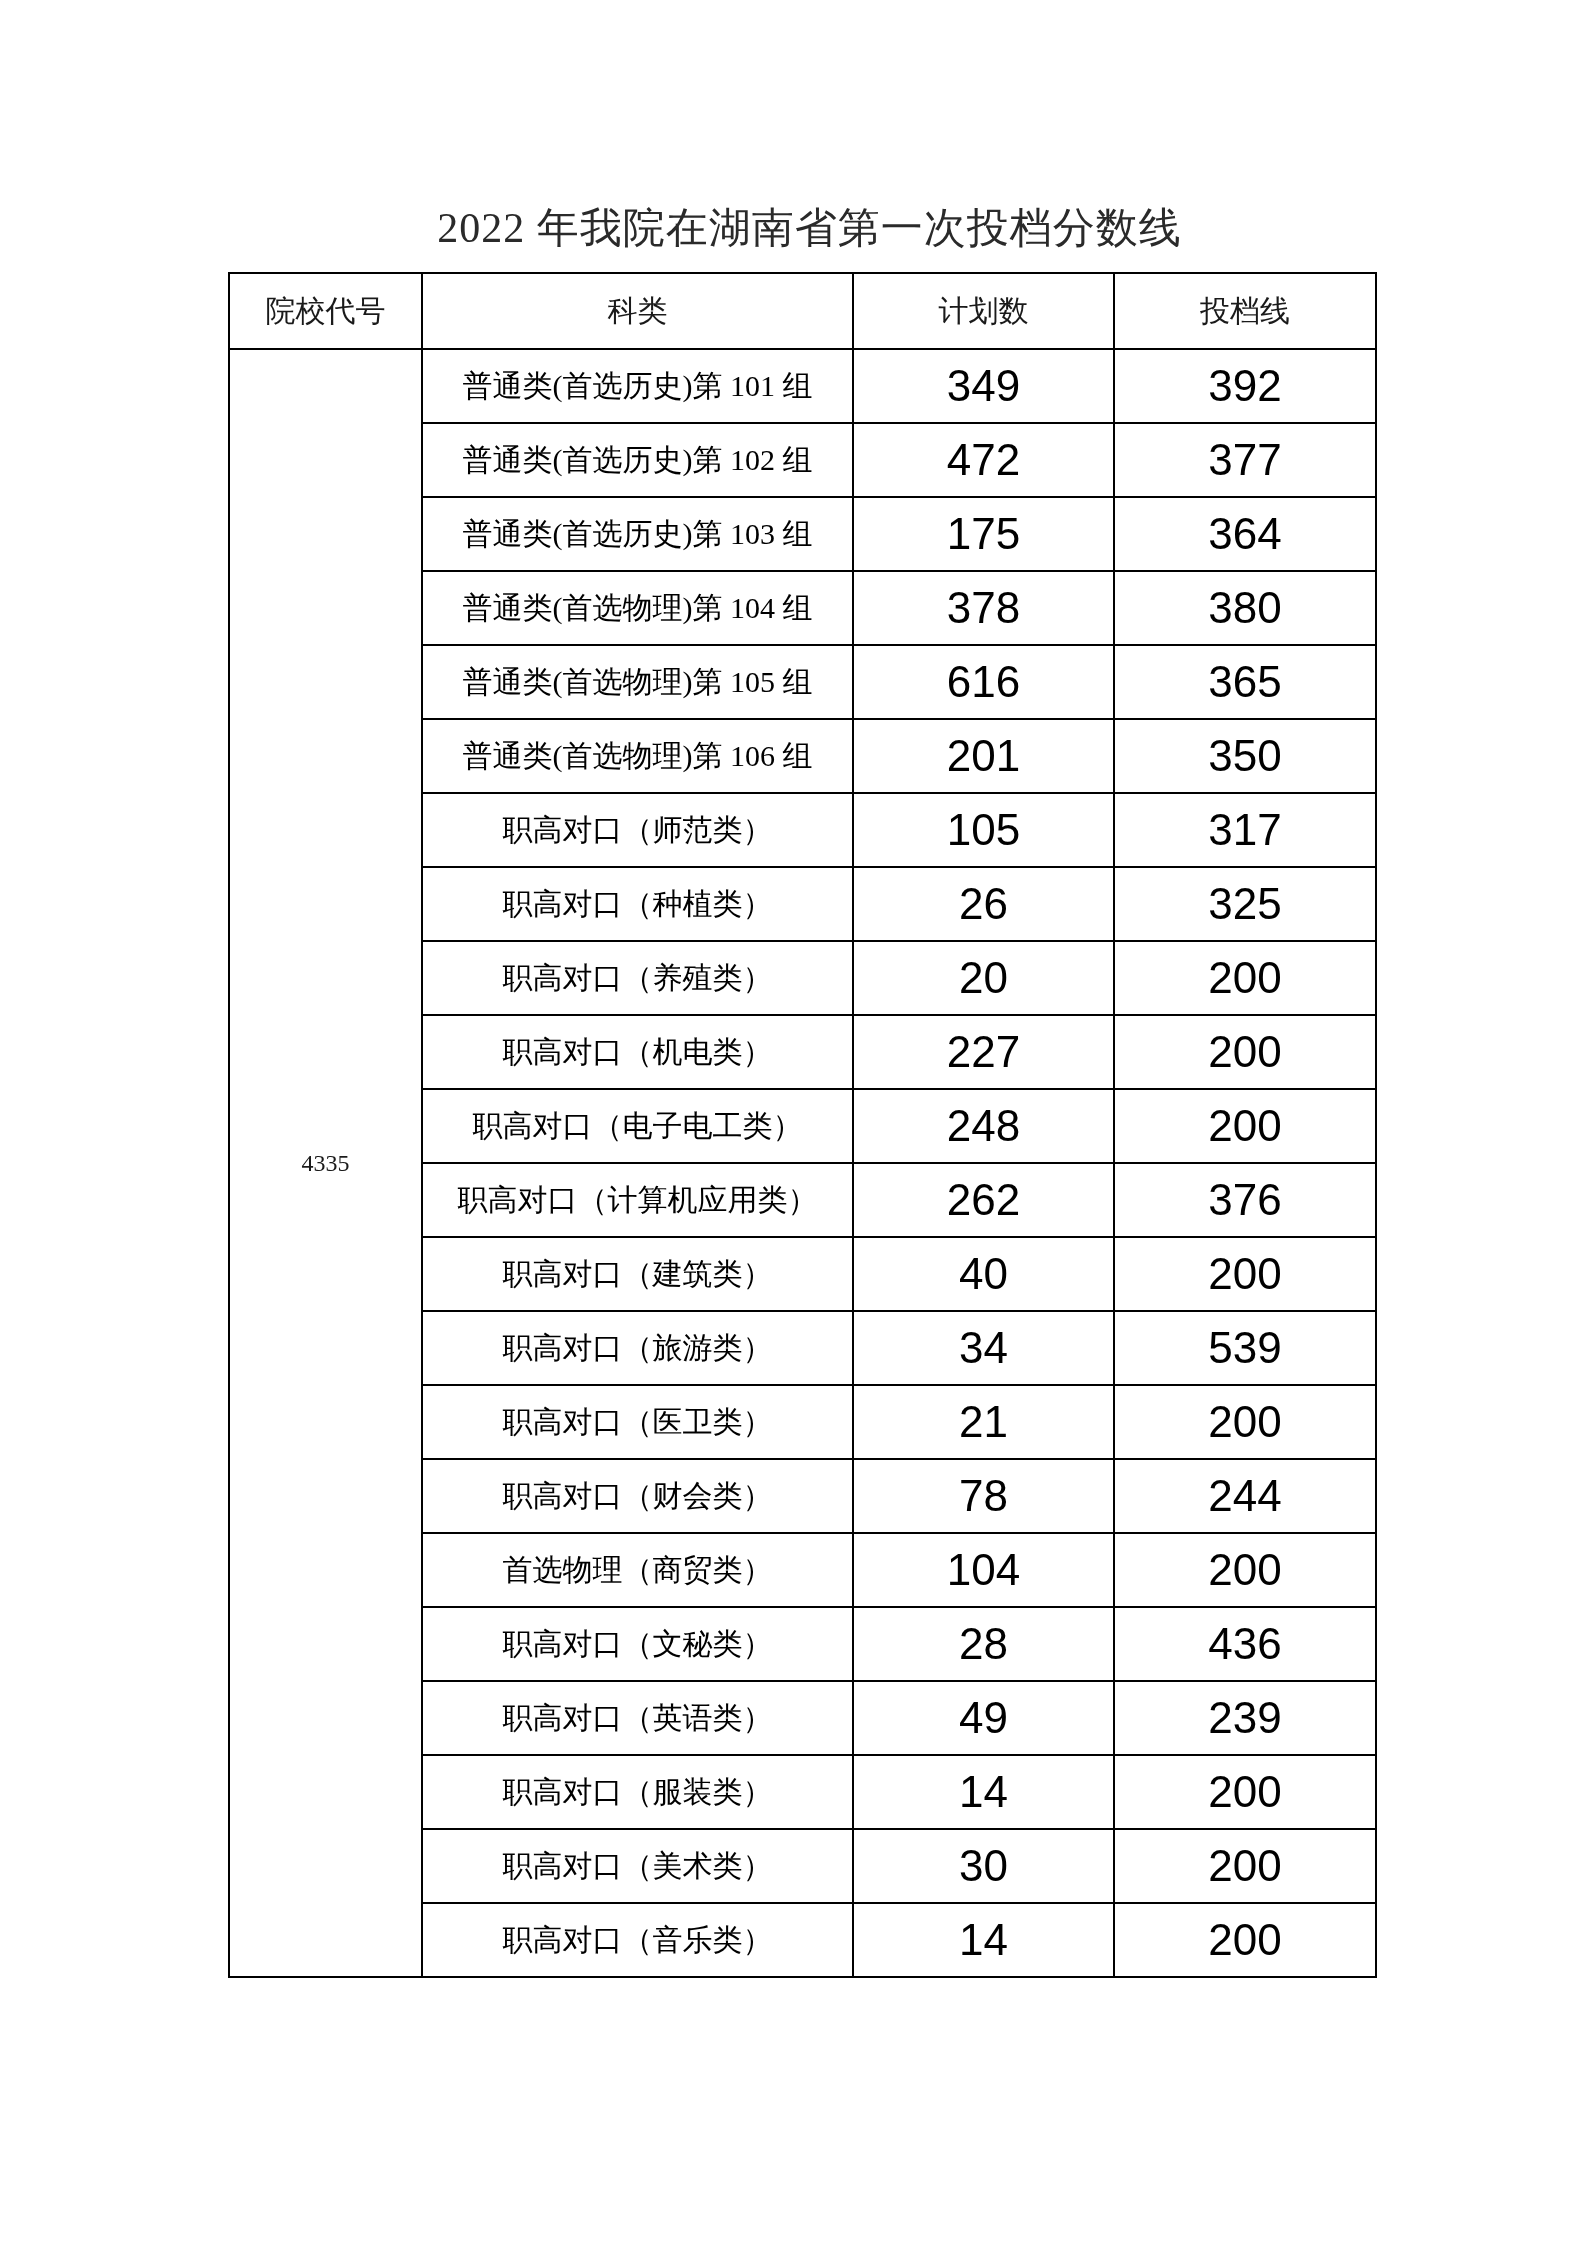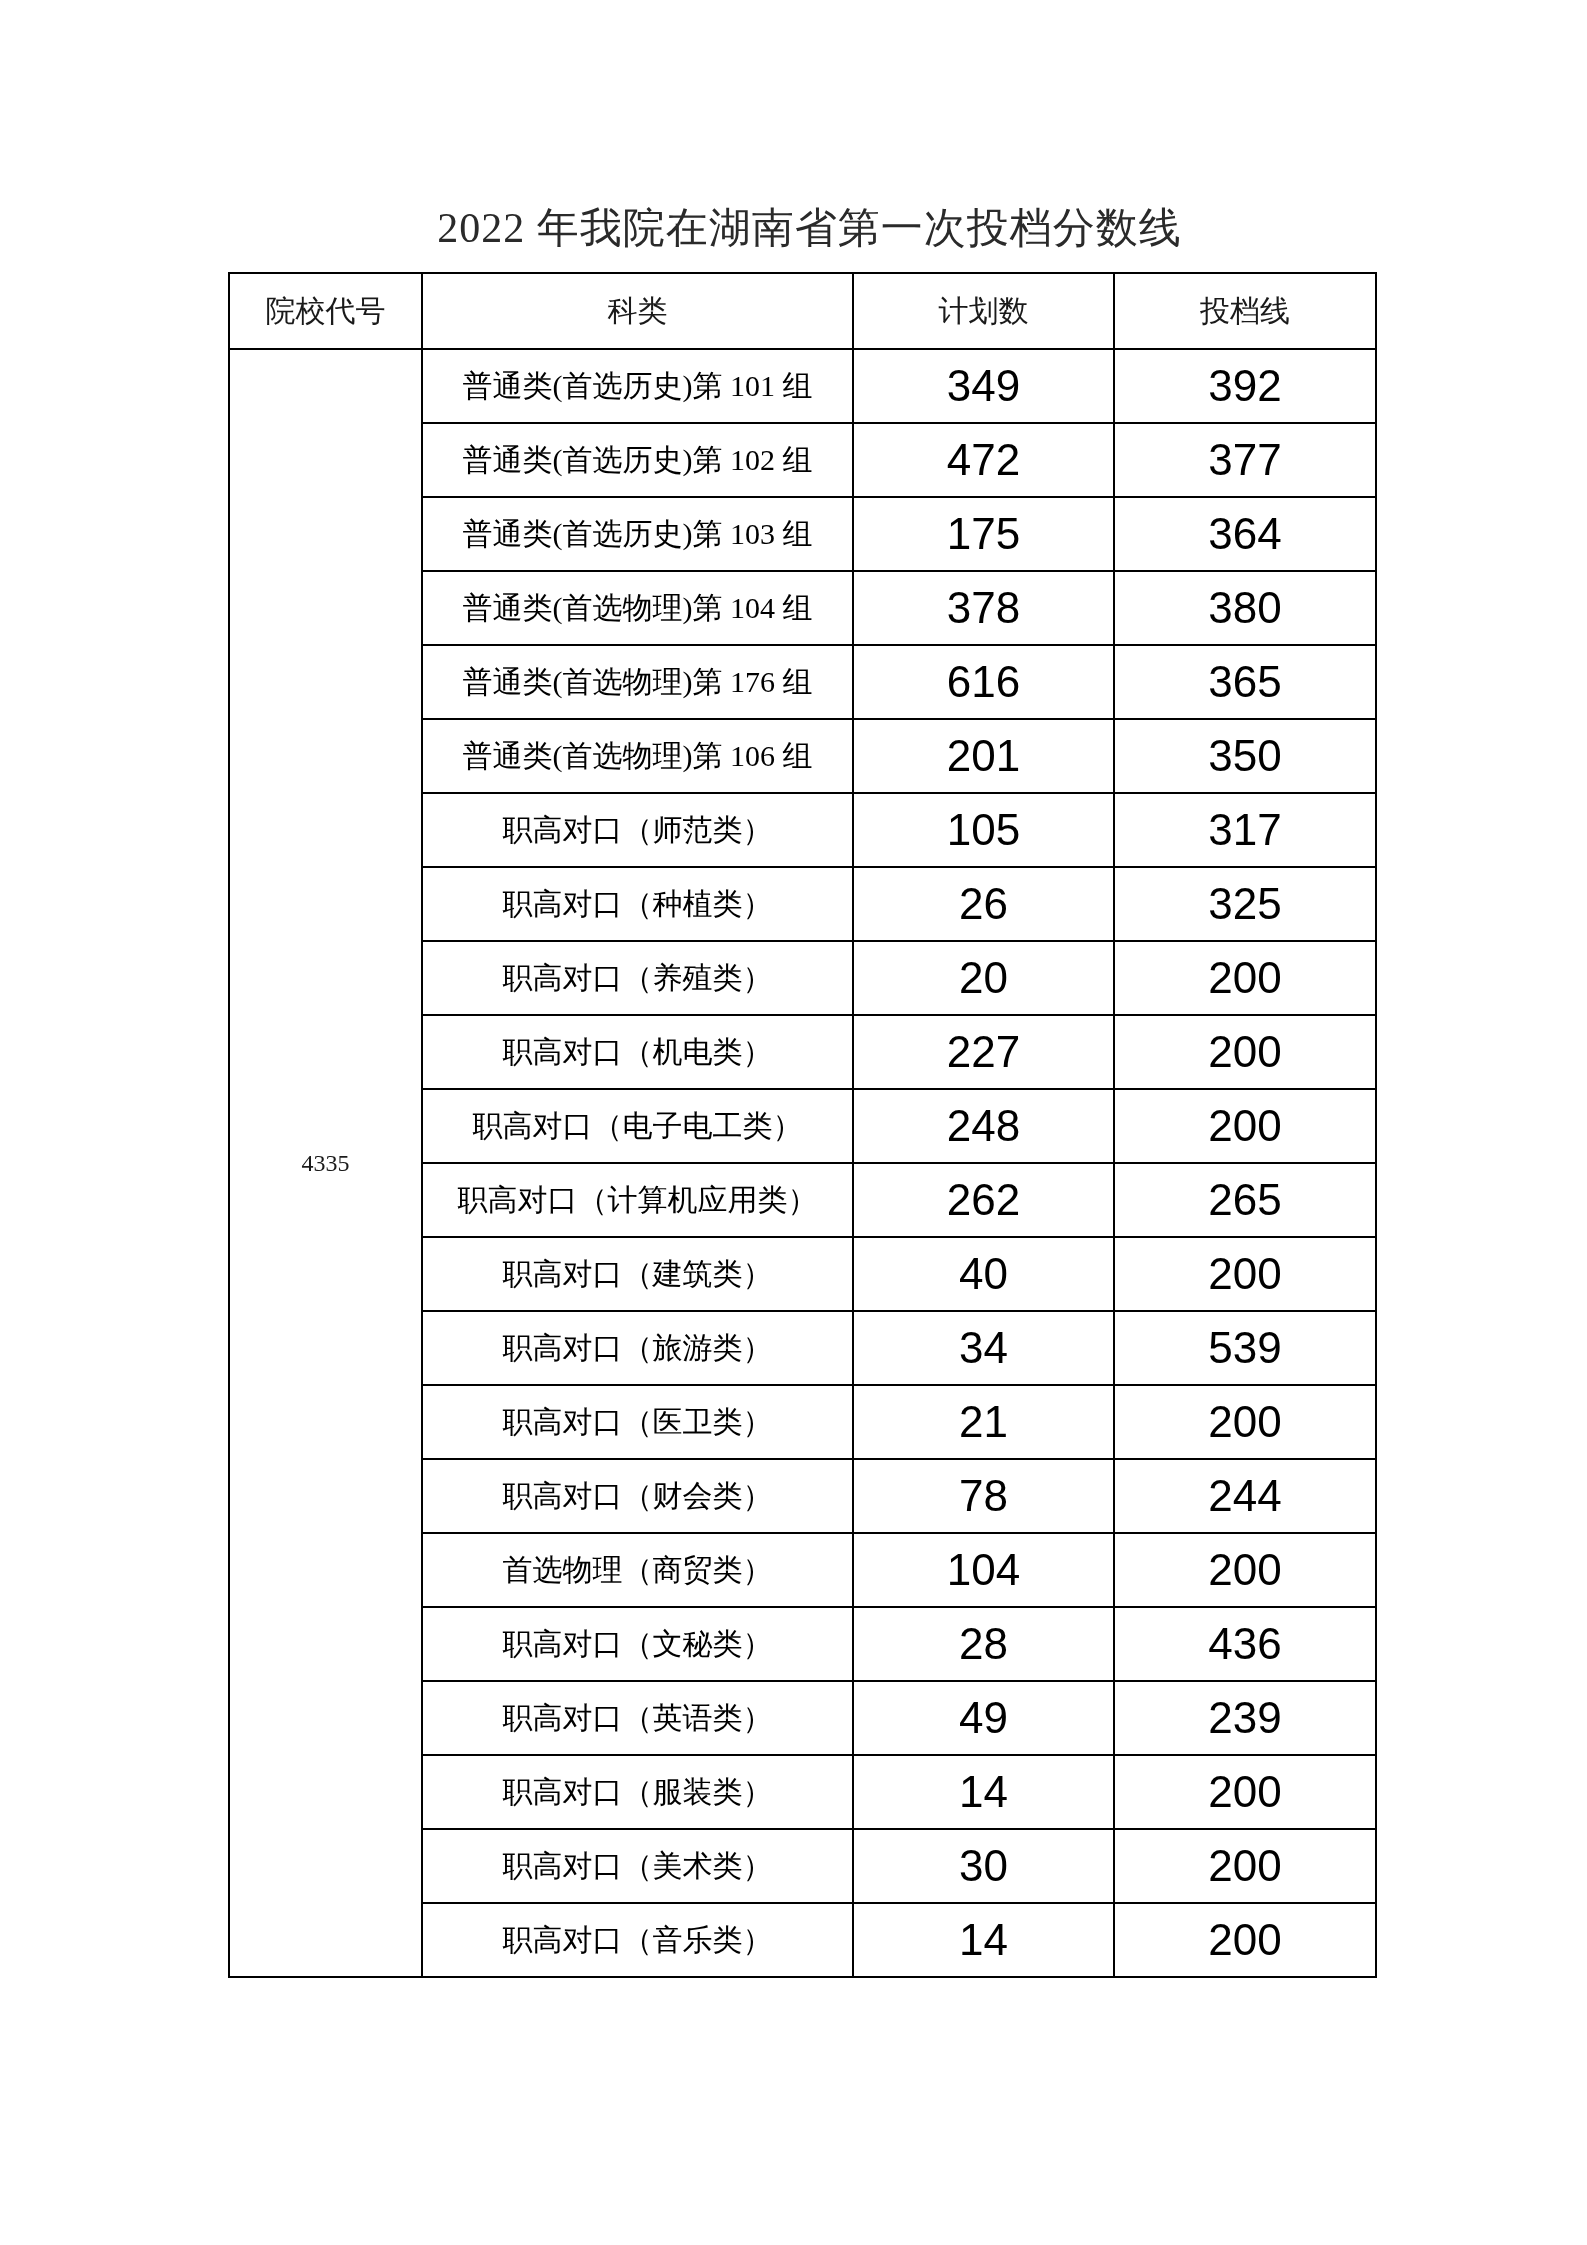--- a/index.html
+++ b/index.html
@@ -102,21 +102,21 @@
       <td class="cat-cell">普通类(首选历史)第 103 组</td>
       <td class="num-cell">175</td>
       <td class="num-cell">364</td>
     </tr>
     <tr>
       <td class="cat-cell">普通类(首选物理)第 104 组</td>
       <td class="num-cell">378</td>
       <td class="num-cell">380</td>
     </tr>
     <tr>
-      <td class="cat-cell">普通类(首选物理)第 176 组</td>
+      <td class="cat-cell">普通类(首选物理)第 105 组</td>
       <td class="num-cell">616</td>
       <td class="num-cell">365</td>
     </tr>
     <tr>
       <td class="cat-cell">普通类(首选物理)第 106 组</td>
       <td class="num-cell">201</td>
       <td class="num-cell">350</td>
     </tr>
     <tr>
       <td class="cat-cell">职高对口（师范类）</td>
@@ -139,21 +139,21 @@
       <td class="num-cell">200</td>
     </tr>
     <tr>
       <td class="cat-cell">职高对口（电子电工类）</td>
       <td class="num-cell">248</td>
       <td class="num-cell">200</td>
     </tr>
     <tr>
       <td class="cat-cell">职高对口（计算机应用类）</td>
       <td class="num-cell">262</td>
-      <td class="num-cell">265</td>
+      <td class="num-cell">376</td>
     </tr>
     <tr>
       <td class="cat-cell">职高对口（建筑类）</td>
       <td class="num-cell">40</td>
       <td class="num-cell">200</td>
     </tr>
     <tr>
       <td class="cat-cell">职高对口（旅游类）</td>
       <td class="num-cell">34</td>
       <td class="num-cell">539</td>

